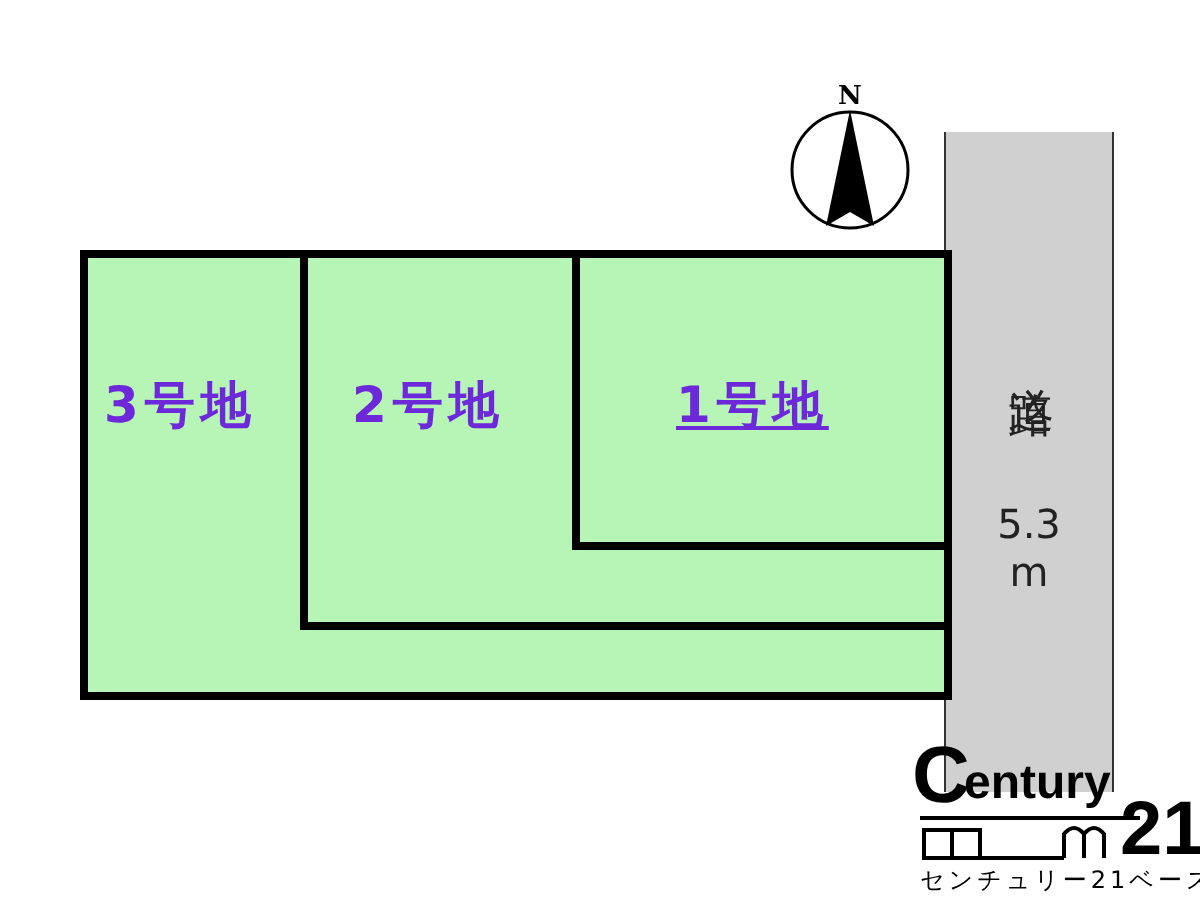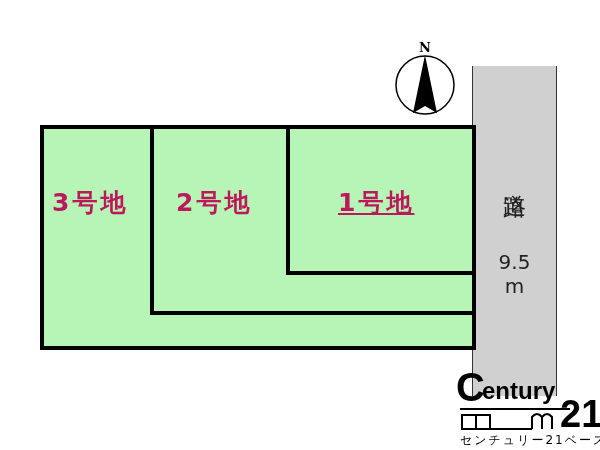--- a/index.html
+++ b/index.html
@@ -8,31 +8,31 @@
     .road { position: absolute; left: 472px; top: 66px; width: 85px; height: 330px;
             background: #d0d0d0; border-left: 1px solid #333; border-right: 1px solid #333; box-sizing: border-box; }
     .road-label { position: absolute; left: 0; width: 100%; text-align: center; color: #222; }
     .road-name { top: 108px; font-size: 23px; line-height: 28px; }
     .road-width { top: 184px; font-size: 20px; line-height: 24px; }
     .road-unit { top: 208px; font-size: 20px; line-height: 24px; }
     .lot { position: absolute; background: #b6f5b6; border: 4px solid #000; box-sizing: border-box; }
     .lot3 { left: 40px; top: 125px; width: 436px; height: 225px; }
     .lot2 { left: 150px; top: 125px; width: 326px; height: 190px; border-top: 4px solid #000; }
     .lot1 { left: 286px; top: 125px; width: 190px; height: 150px; }
-    .lot-label { position: absolute; font-size: 25px; font-weight: bold; color: #be185d; letter-spacing: 3px; white-space: nowrap; }
+    .lot-label { position: absolute; font-size: 25px; font-weight: bold; color: #6d28d9; letter-spacing: 3px; white-space: nowrap; }
     .north { position: absolute; left: 393px; top: 38px; width: 64px; height: 80px; }
     .logo { position: absolute; left: 452px; top: 365px; width: 148px; height: 85px; }
     .logo-sub { position: absolute; left: 460px; top: 432px; font-size: 12px; color: #000; letter-spacing: 2px; white-space: nowrap; }
   </style>
 </head>
 <body>
 
 <div class="road">
   <div class="road-label road-name" style="writing-mode: vertical-rl; left: 28px; width: auto; top: 110px; letter-spacing: 2px;">道路</div>
-  <div class="road-label road-width">9.5</div>
+  <div class="road-label road-width">5.3</div>
   <div class="road-label road-unit">m</div>
 </div>
 
 <div class="lot lot3"></div>
 <div class="lot lot2"></div>
 <div class="lot lot1"></div>
 
 <div class="lot-label" style="left:52px; top:186px;">3号地</div>
 <div class="lot-label" style="left:176px; top:186px;text-align:right;">2号地</div>
 <div class="lot-label" style="left:338px; top:186px;text-decoration:underline;">1号地</div>

